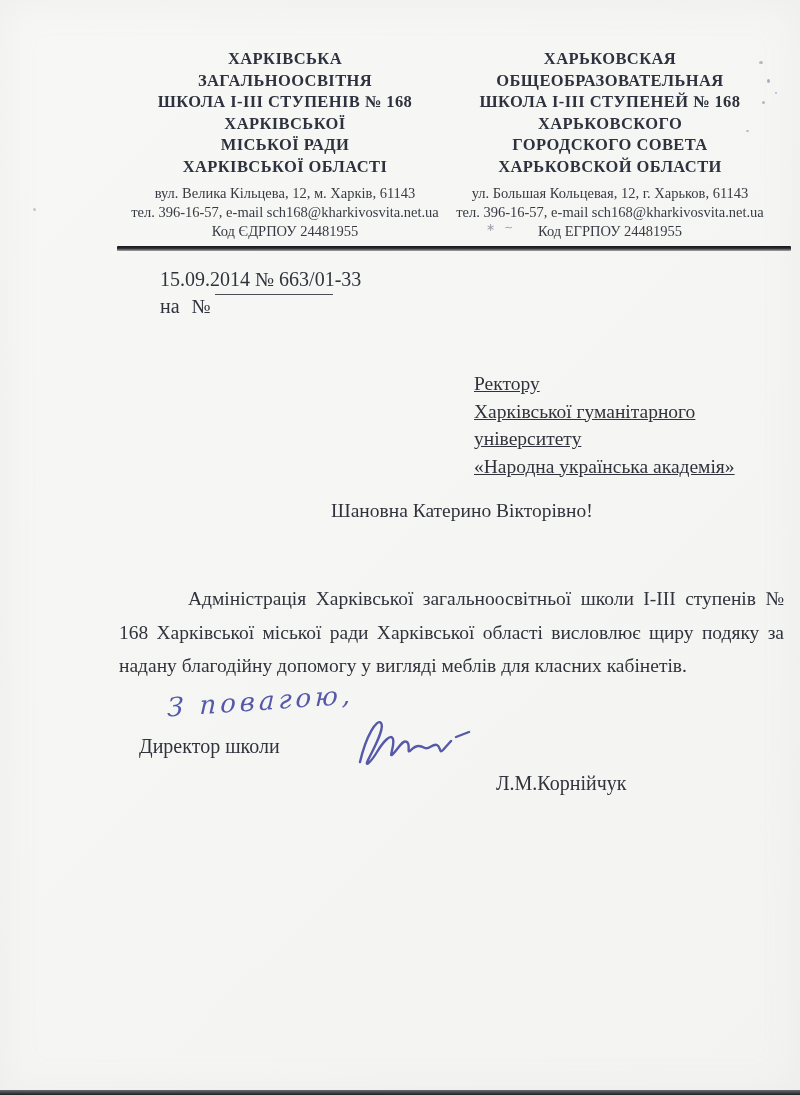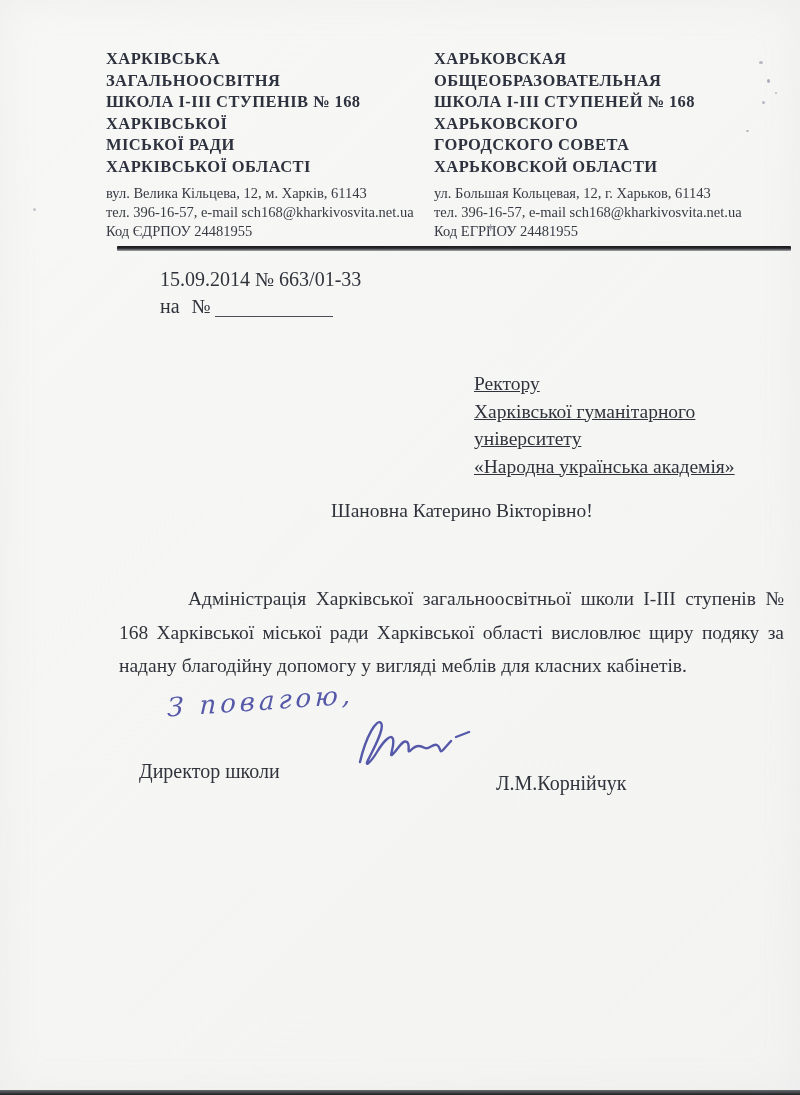--- a/index.html
+++ b/index.html
@@ -7,34 +7,34 @@
     position:relative;
     width:800px;height:1095px;
     margin:0 auto;
     background:linear-gradient(135deg,#f7f8f5 0%,#f5f6f3 55%,#f3f4f2 100%);
     font-family:"Liberation Serif", serif;
     color:#31333c;
     overflow:hidden;
     box-shadow:inset 0 0 40px rgba(180,185,190,0.12);
   }
   
-  .lh-col{position:absolute;top:48px;text-align:left;}
+  .lh-col{position:absolute;top:48px;text-align:center;}
   .lh-left{left:106px;width:358px;}
   .lh-right{left:434px;width:352px;}
   .org-name{font-weight:bold;font-size:16.5px;line-height:21.5px;letter-spacing:0.4px;color:#2e313e;}
   .org-address{margin-top:7px;font-size:14.5px;line-height:19px;color:#383a44;}
   
   .rule{
     position:absolute;top:246px;left:117px;width:674px;height:5px;
     background:linear-gradient(to bottom,#17171a 0%,#2a2a2e 45%,#75777c 80%,#a9abae 100%);
     border-radius:1px;
   }
   
   .ref{position:absolute;top:266px;left:160px;font-size:20px;line-height:27px;}
-  .reply-row{display:flex;align-items:flex-end;}
+  .reply-row{display:flex;}
   .reply-prefix{word-spacing:7px;}
   .reply-blank{display:inline-block;width:118px;height:1px;border-bottom:1.6px solid #4c4d56;margin-left:4px;margin-bottom:3px;}
   
   .recipient{position:absolute;top:370px;left:474px;font-size:19.5px;line-height:27.5px;text-decoration:underline;}
   
   .salutation{position:absolute;top:500px;left:331px;font-size:19.5px;}
   
   .body-par{
     position:absolute;top:582px;left:119px;width:665px;
     font-size:19.5px;line-height:33.5px;
@@ -42,21 +42,21 @@
   }
   
   .hand{color:#5659a9;font-family:"DejaVu Serif",serif;font-style:italic;}
   .closing-hand{
     position:absolute;top:686px;left:167px;
     font-size:26px;letter-spacing:4px;
     transform:rotate(-4deg) skewX(-6deg);
   }
   .sig-scribble{position:absolute;top:710px;left:346px;}
   
-  .sig-title{position:absolute;top:735px;left:139px;font-size:20px;margin-top:25px;}
+  .sig-title{position:absolute;top:735px;left:139px;font-size:20px;}
   .sig-name{position:absolute;top:737px;left:496px;font-size:20px;margin-top:35px;}
   
   .speck{position:absolute;background:#b4b8c2;border-radius:50%;}
   .sp1{left:759px;top:61px;width:4px;height:3px;}
   .sp2{left:767px;top:79px;width:3px;height:4px;background:#a9adbb;}
   .sp3{left:762px;top:101px;width:3px;height:3px;}
   .sp4{left:775px;top:92px;width:2px;height:2px;}
   .sp5{left:746px;top:130px;width:3px;height:2px;}
   .sp6{left:33px;top:208px;width:3px;height:3px;background:#c3c6cc;}
   .tilde-marks{position:absolute;left:486px;top:221px;color:#9a9dab;font-size:11px;letter-spacing:3px;}

